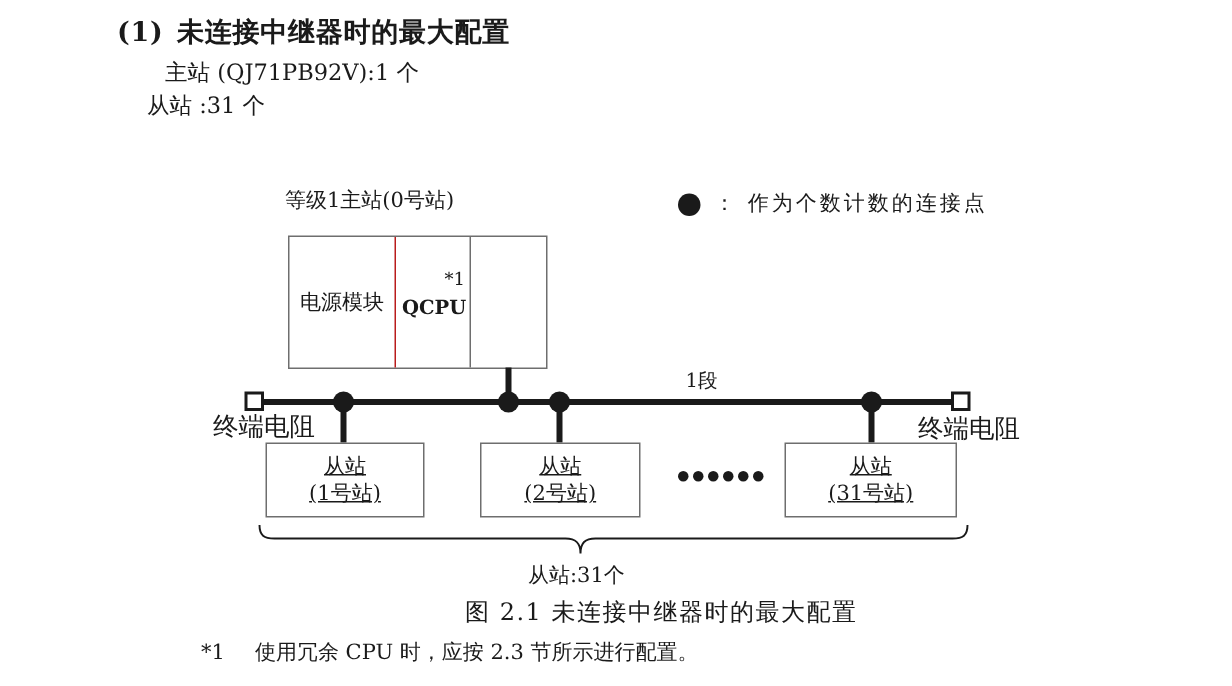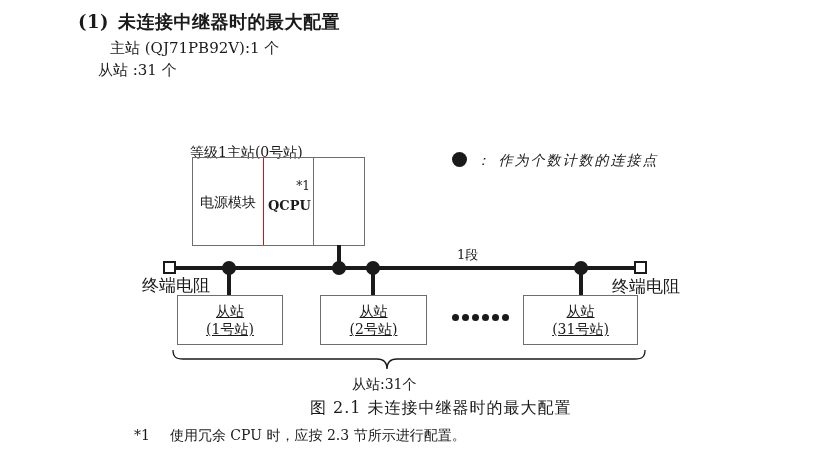--- a/index.html
+++ b/index.html
@@ -13,30 +13,30 @@
   }
   .abs{position:absolute;line-height:1;white-space:nowrap;}
 
   
   .heading{left:78px;top:13px;font-size:18px;font-weight:bold;letter-spacing:0.5px;}
   .heading .num{margin-right:9px;}
   .line-master{left:98px;top:41px;font-size:15px;margin-left:12px;}
   .line-slave{left:98px;top:63px;font-size:15px;}
 
   
-  .master-label{left:190px;top:145px;font-size:14px;}
+  .master-label{left:190px;top:127px;font-size:14px;}
   .master-box{left:192px;top:157px;width:171px;height:87px;border:1px solid #6e6e6e;display:flex;}
   .cell-power{width:70px;border-right:1px solid #b91c1c;display:flex;align-items:center;justify-content:center;font-size:14px;}
   .cell-cpu{width:49px;border-right:1px solid #6e6e6e;position:relative;}
   .cpu-text{position:absolute;left:4px;top:41px;font-size:13px;font-weight:bold;}
   .cpu-note{position:absolute;right:3px;top:22px;font-size:12px;}
   .cell-pb{flex:1;display:flex;flex-direction:column;justify-content:center;padding-left:4px;font-size:13px;line-height:16px;}
 
   
-  .legend{left:452px;top:152px;display:flex;align-items:flex-end;font-style:italic;}
+  .legend{left:452px;top:129px;display:flex;align-items:flex-start;}
   .legend-dot{width:15px;height:15px;border-radius:50%;background:#1a1a1a;margin-right:9px;}
   .legend-text{font-size:14px;letter-spacing:2px;line-height:1;}
 
   
   .bus{left:176px;top:266px;width:459px;height:4px;background:#1a1a1a;}
   .stub{width:4px;background:#1a1a1a;}
   .stub-master{left:337px;top:245px;height:23px;}
   .stub-s1{left:227px;top:268px;height:27px;}
   .stub-s2{left:371px;top:268px;height:27px;}
   .stub-s31{left:579px;top:268px;height:27px;}

